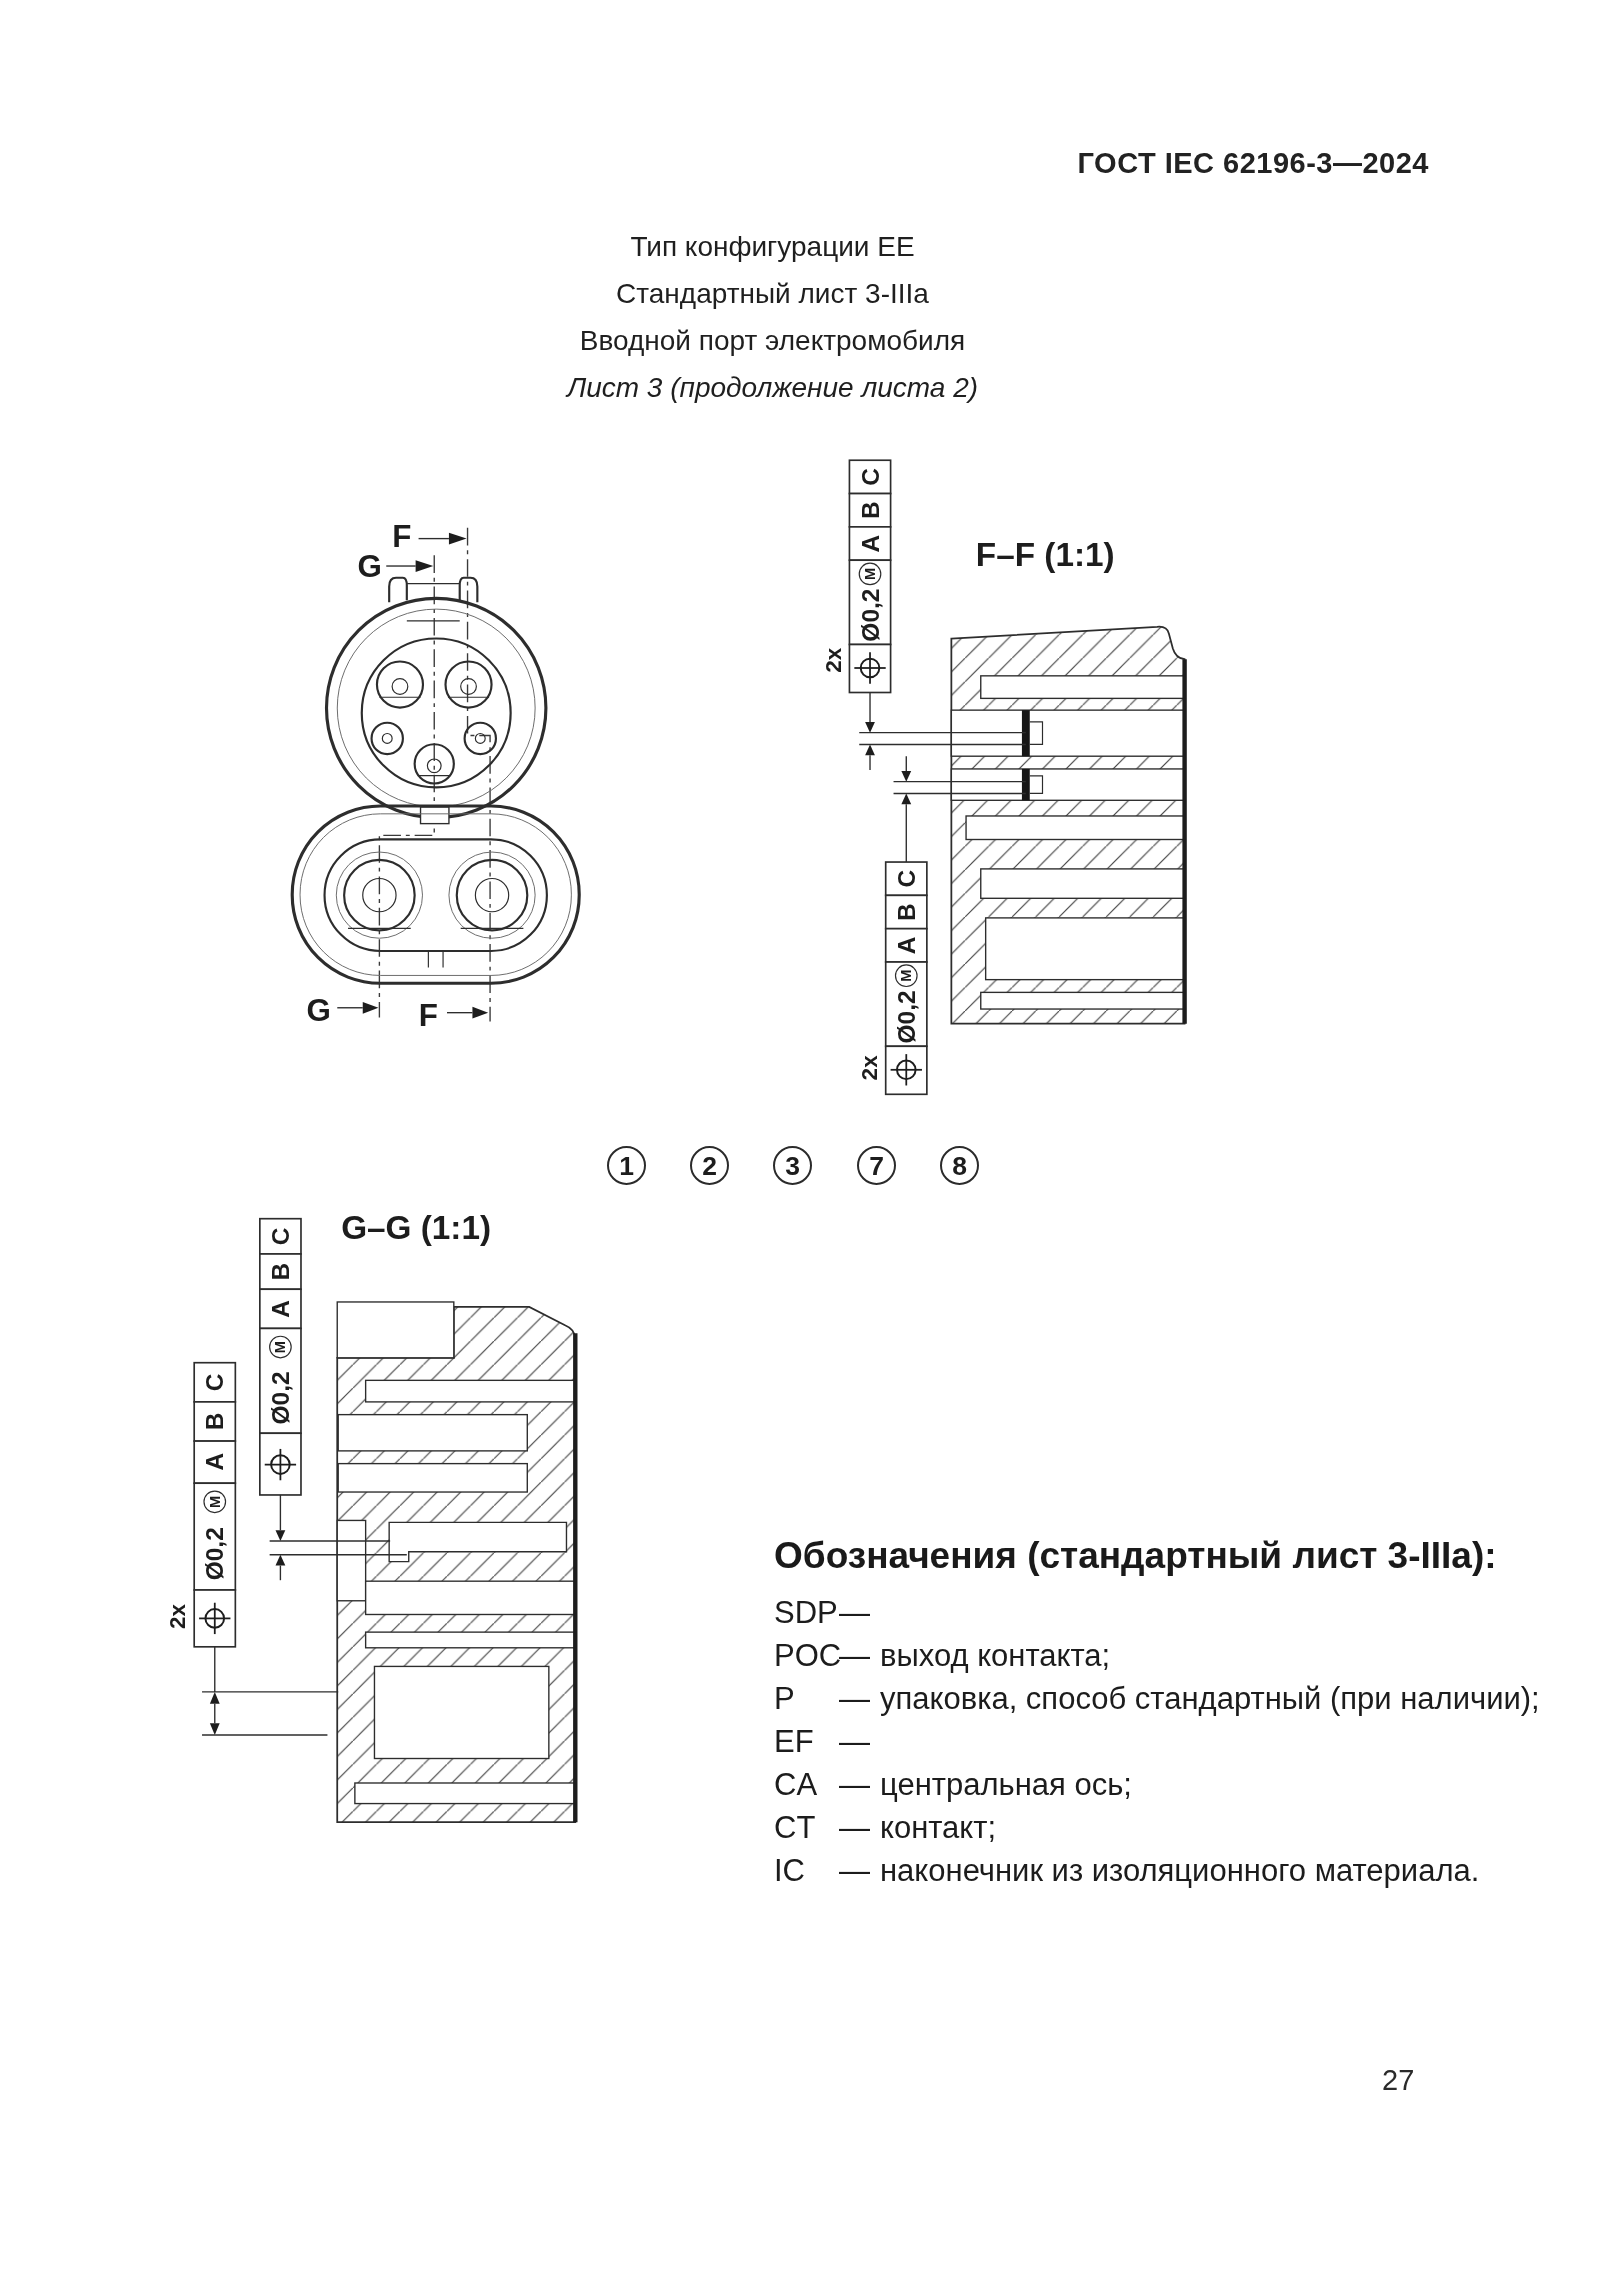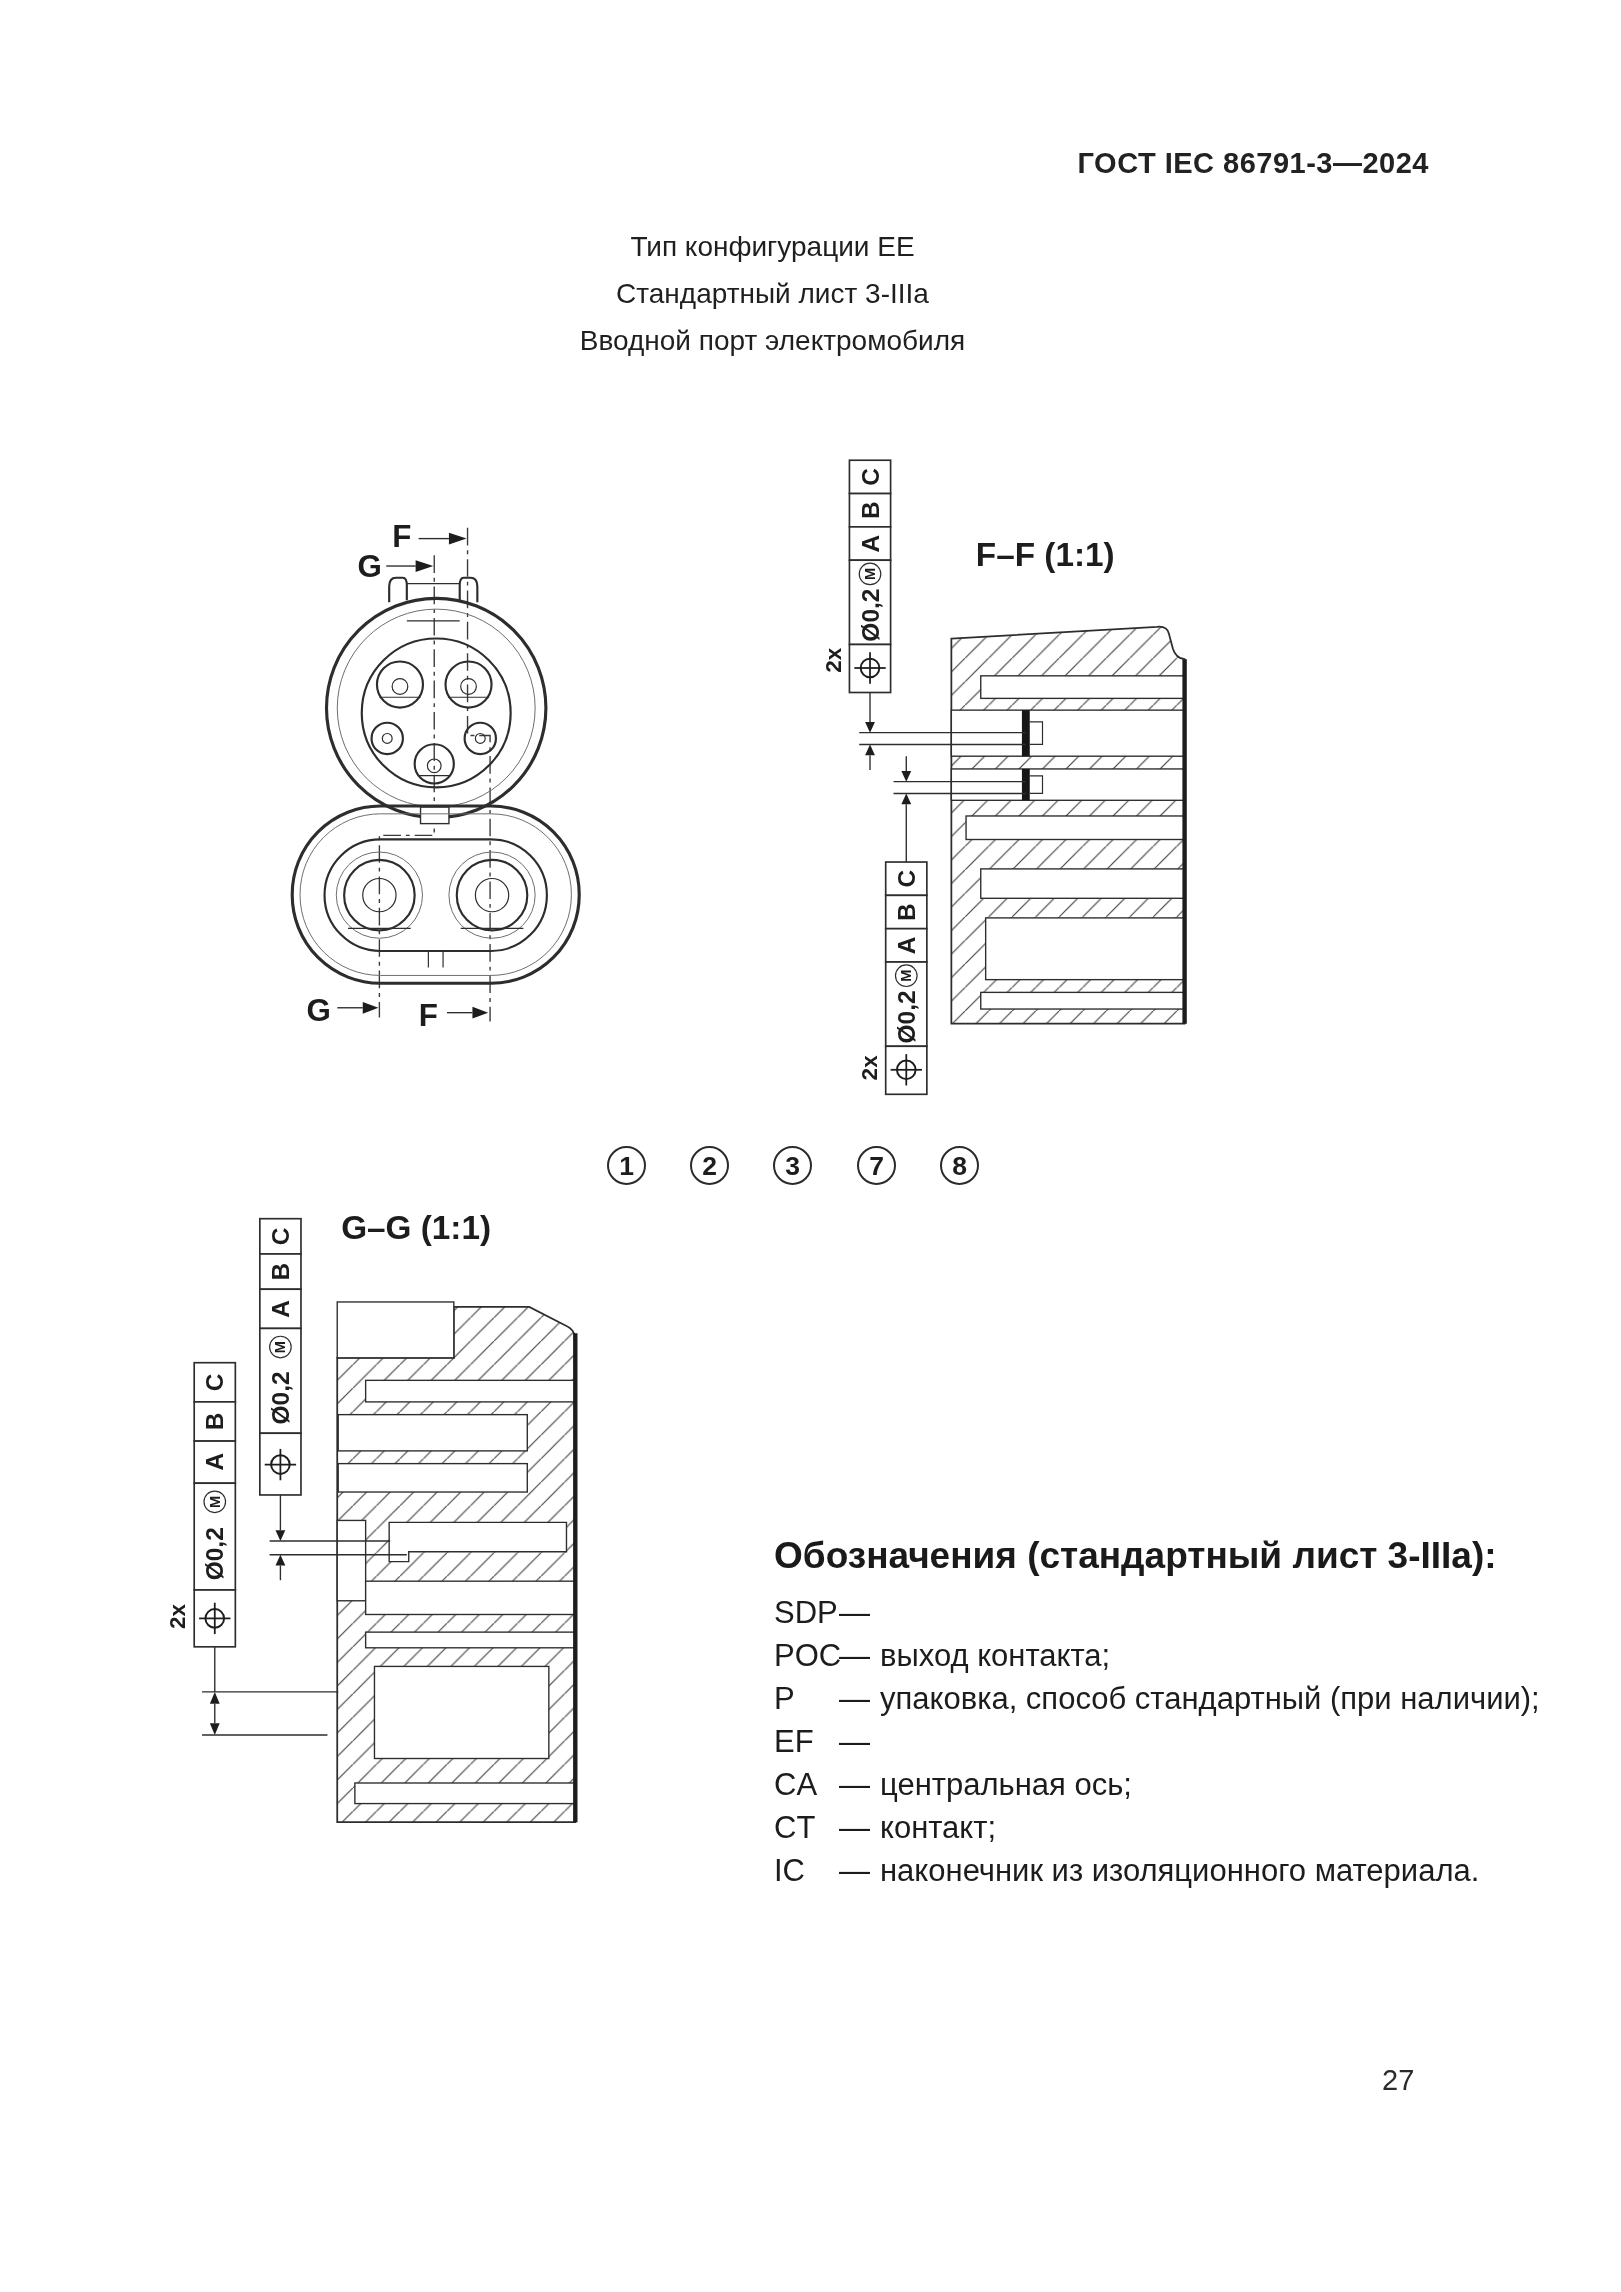--- a/index.html
+++ b/index.html
@@ -51,26 +51,27 @@
   .legend-abbr{width:65px;flex:none;}
   .legend-dash{width:41px;flex:none;}
   .legend-desc{white-space:nowrap;}
   .page-num{top:2064px;left:1382px;font-size:29px;color:#2a2a2a;text-align:center;}
 </style>
 </head>
 <body>
 
 <div class="page">
 
-  <div class="abs doc-header">ГОСТ IEC 86791-3—2024</div>
+  <div class="abs doc-header">ГОСТ IEC 62196-3—2024</div>
 
   <div class="abs title-block">
     <div class="title-line bold">Тип конфигурации EE</div>
     <div class="title-line">Стандартный лист 3-IIIa</div>
     <div class="title-line">Вводной порт электромобиля</div>
+    <div class="title-line italic">Лист 3 (продолжение листа 2)</div>
   </div>
 
   <svg style="left:255px;top:505px" width="382" height="554" viewBox="260 515 390 565">
 
     <path class="dashdot" d="M477,538 V750 H500 V1042"></path>
     <path class="dashdot" d="M443,566 V852 H387 V1038"></path>
 
     <text class="fg" x="410" y="558" text-anchor="middle">F</text>
     <line class="dim" x1="427" y1="549" x2="458" y2="549"></line>
     <polygon class="tri" points="458,543 458,555 476,549"></polygon>

